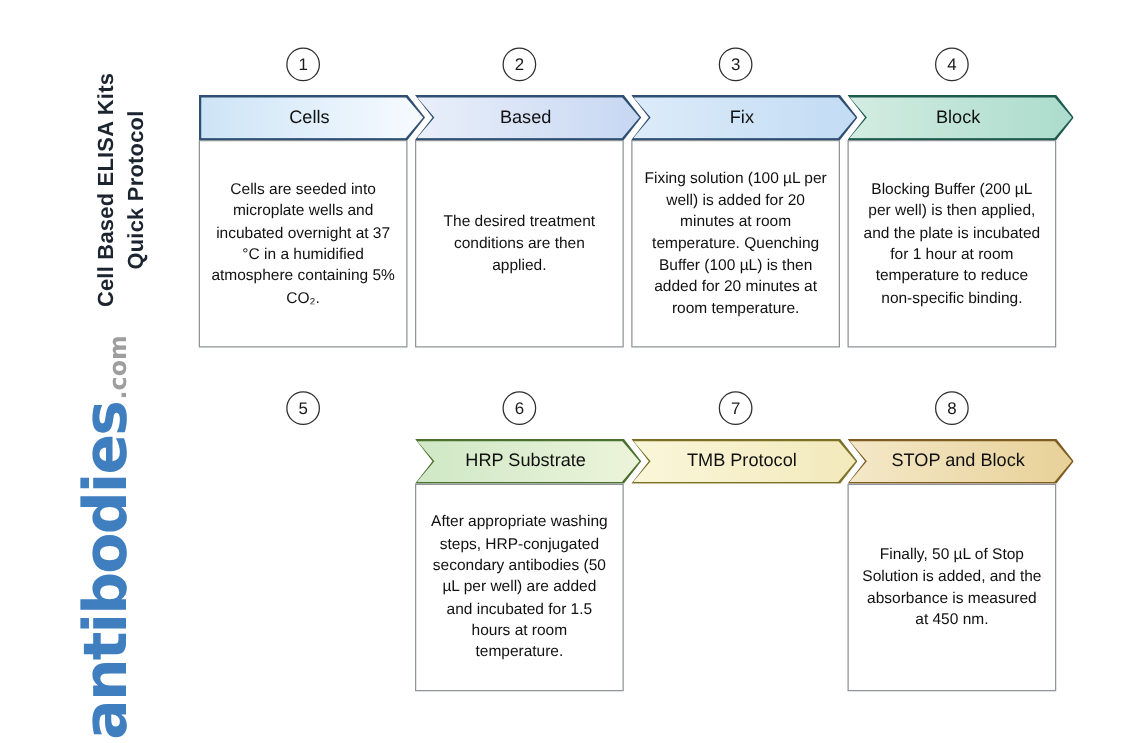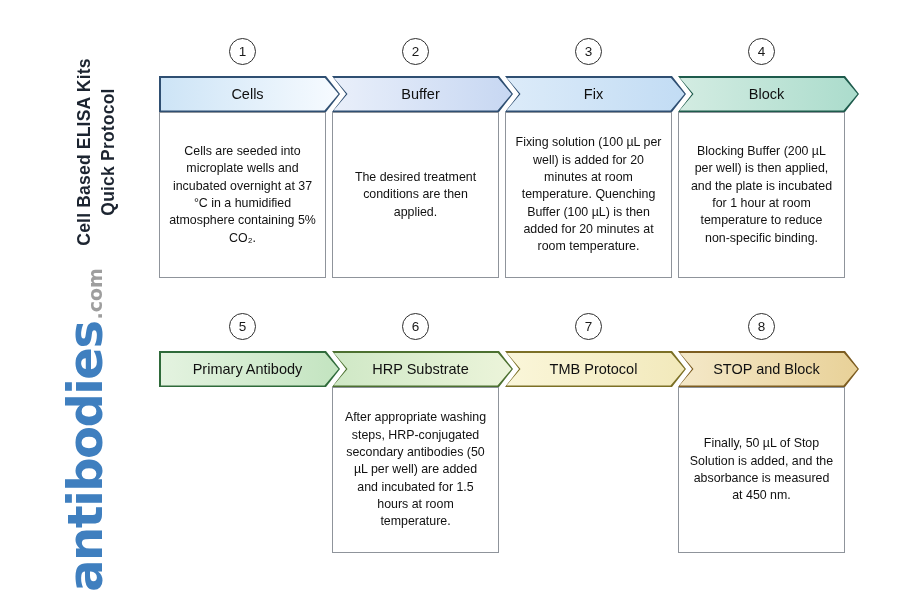--- a/index.html
+++ b/index.html
@@ -129,21 +129,21 @@
       <p>Cells are seeded into microplate wells and incubated overnight at 37 °C in a humidified atmosphere containing 5% CO₂.</p>
     </div>
   </div>
 
   <div class="step" style="--fill-start: #e9effa; --fill-end: #c7d7f2; --border-color: #2f4f72; z-index: 9;">
     <div class="step-circle">
       <span>2</span>
     </div>
     <div class="arrow-outer">
       <div class="arrow-inner"></div>
-      <div class="arrow-label">Buffer</div>
+      <div class="arrow-label">Based</div>
     </div>
     <div class="desc-box">
       <p>The desired treatment conditions are then applied.</p>
     </div>
   </div>
 
   <div class="step" style="--fill-start: #dcebf9; --fill-end: #c2dcf4; --border-color: #2f4f72; z-index: 8;">
     <div class="step-circle">
       <span>3</span>
     </div>
@@ -167,24 +167,20 @@
     <div class="desc-box">
       <p>Blocking Buffer (200 µL per well) is then applied, and the plate is incubated for 1 hour at room temperature to reduce non-specific binding.</p>
     </div>
   </div>
 </div>
   <div class="step-row" id="row-2-steps">
   <div class="step" style="--fill-start: #e4f3e0; --fill-end: #c3e4c0; --border-color: #2f6a3a; z-index: 10;">
     <div class="step-circle">
       <span>5</span>
     </div>
-    <div class="arrow-outer first">
-      <div class="arrow-inner"></div>
-      <div class="arrow-label">Primary Antibody</div>
-    </div>
   </div>
 
   <div class="step" style="--fill-start: #cfe8c6; --fill-end: #ecf4da; --border-color: #4c7030; z-index: 9;">
     <div class="step-circle">
       <span>6</span>
     </div>
     <div class="arrow-outer">
       <div class="arrow-inner"></div>
       <div class="arrow-label">HRP Substrate</div>
     </div>

